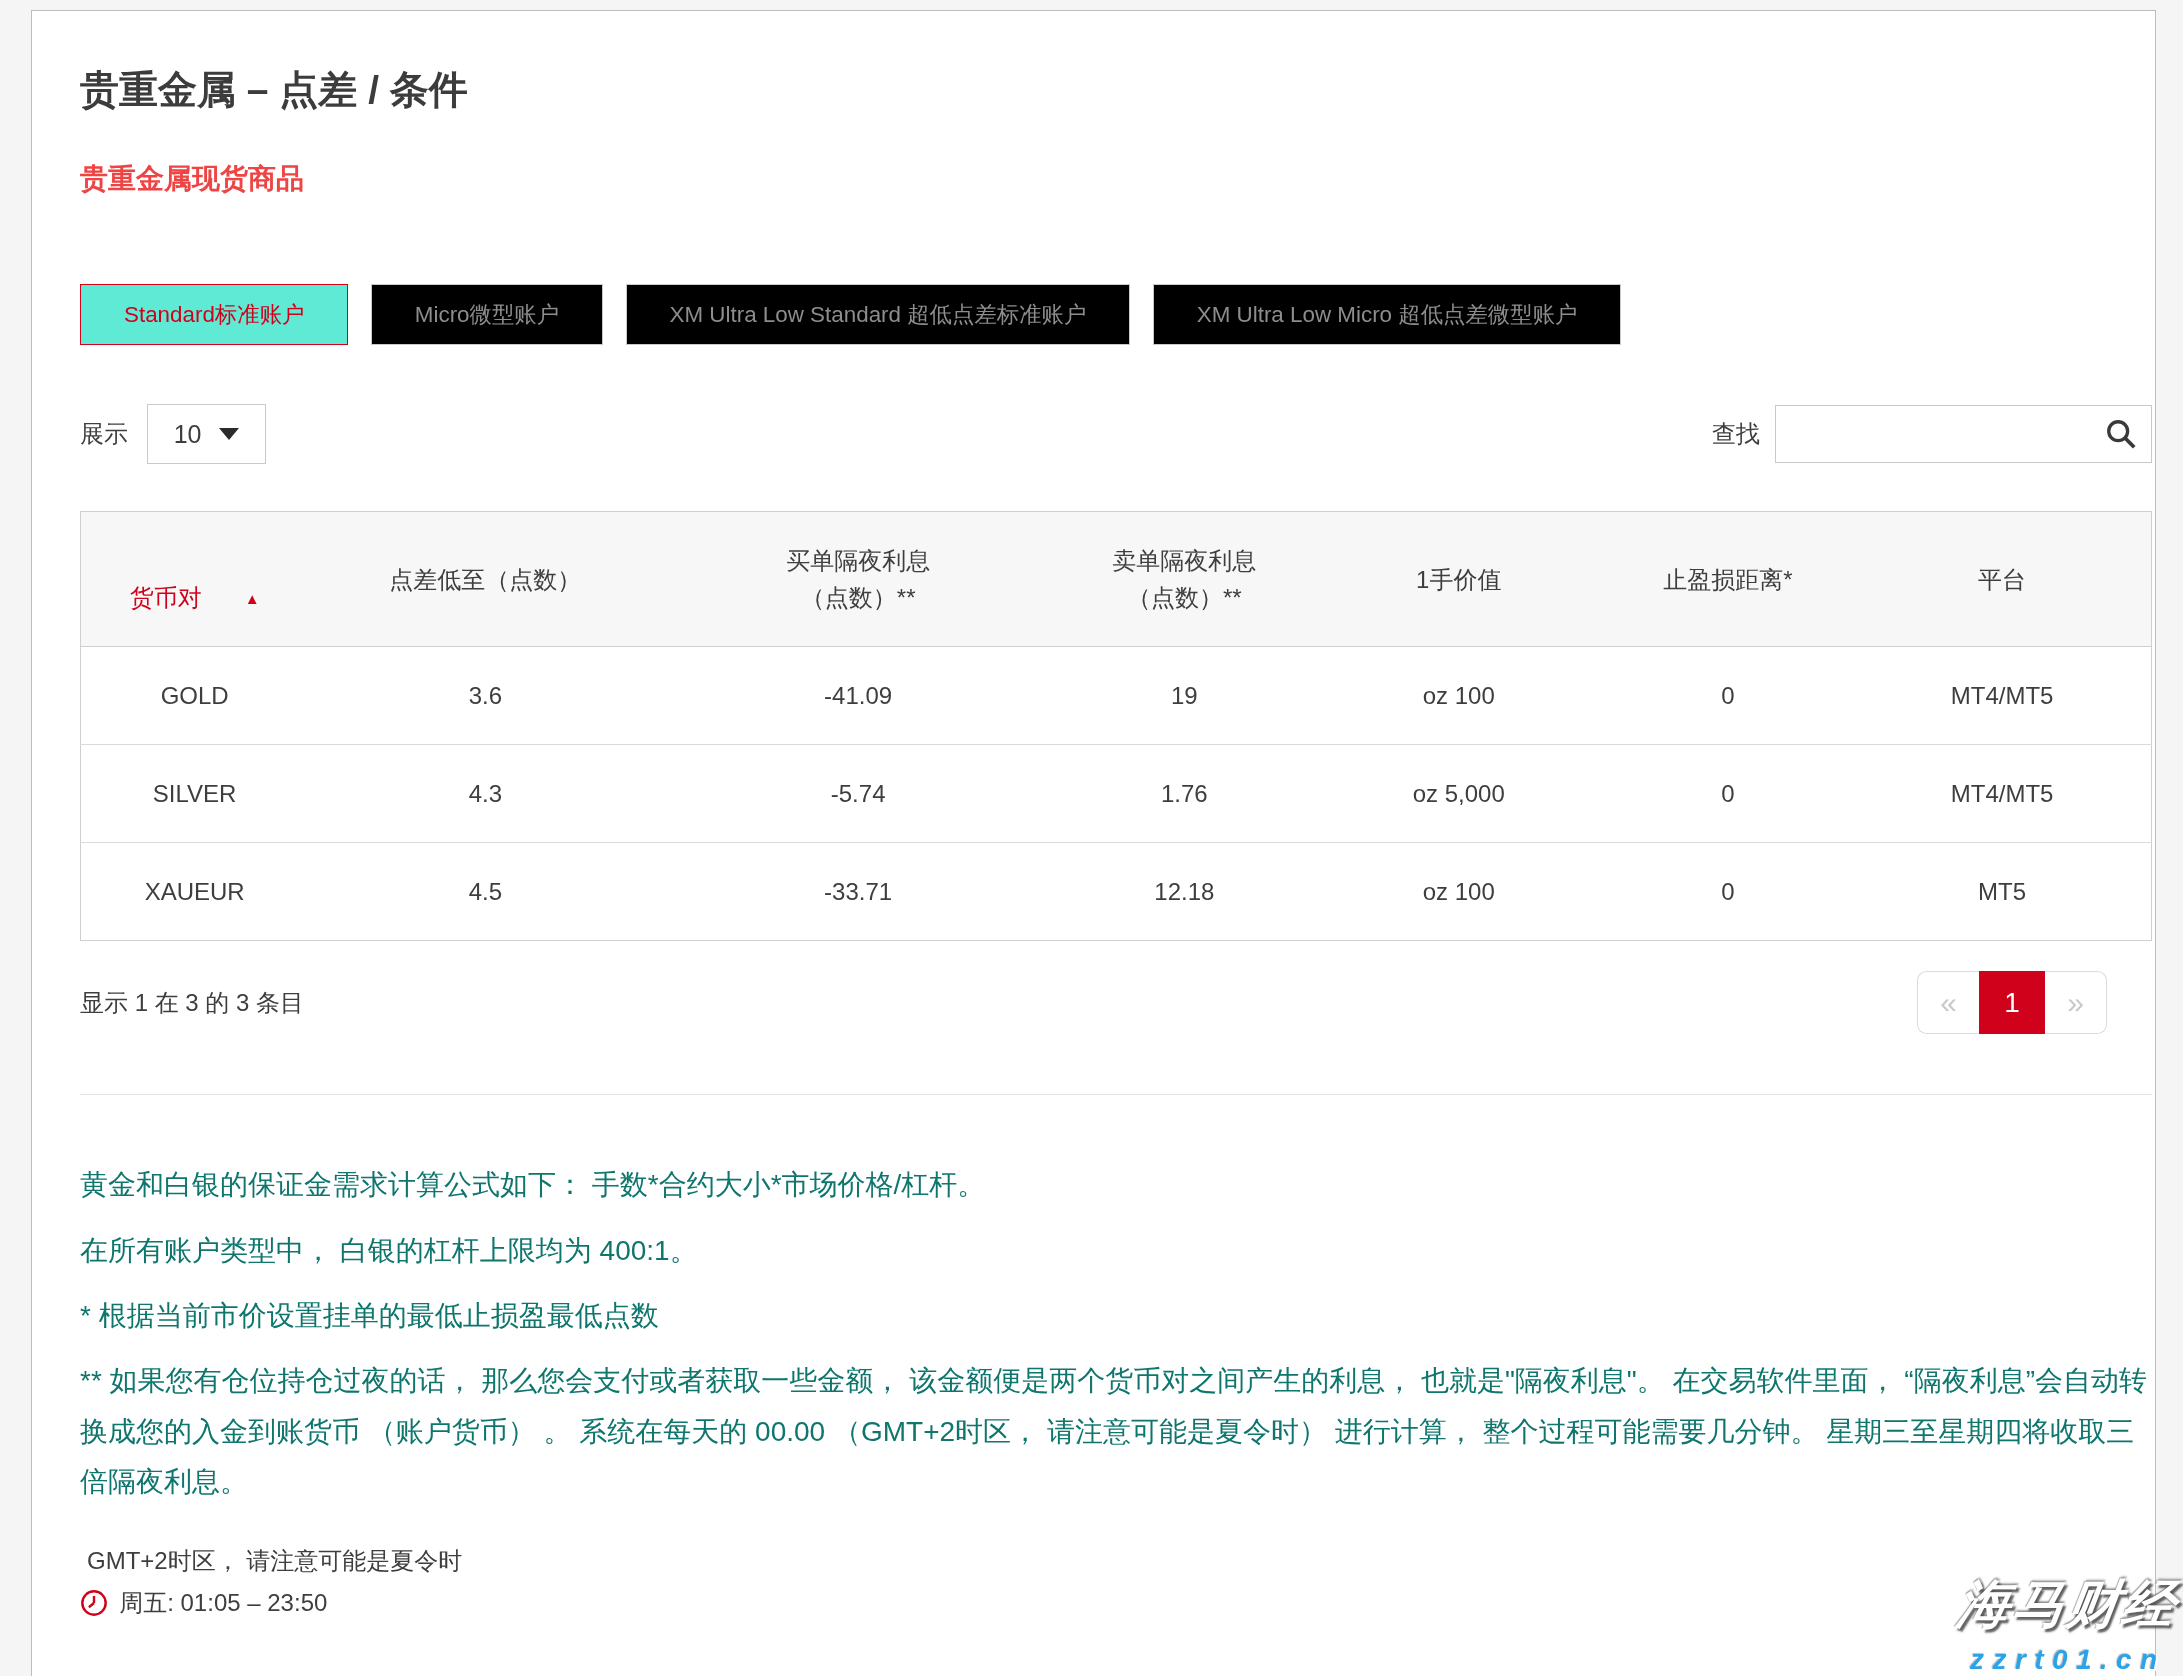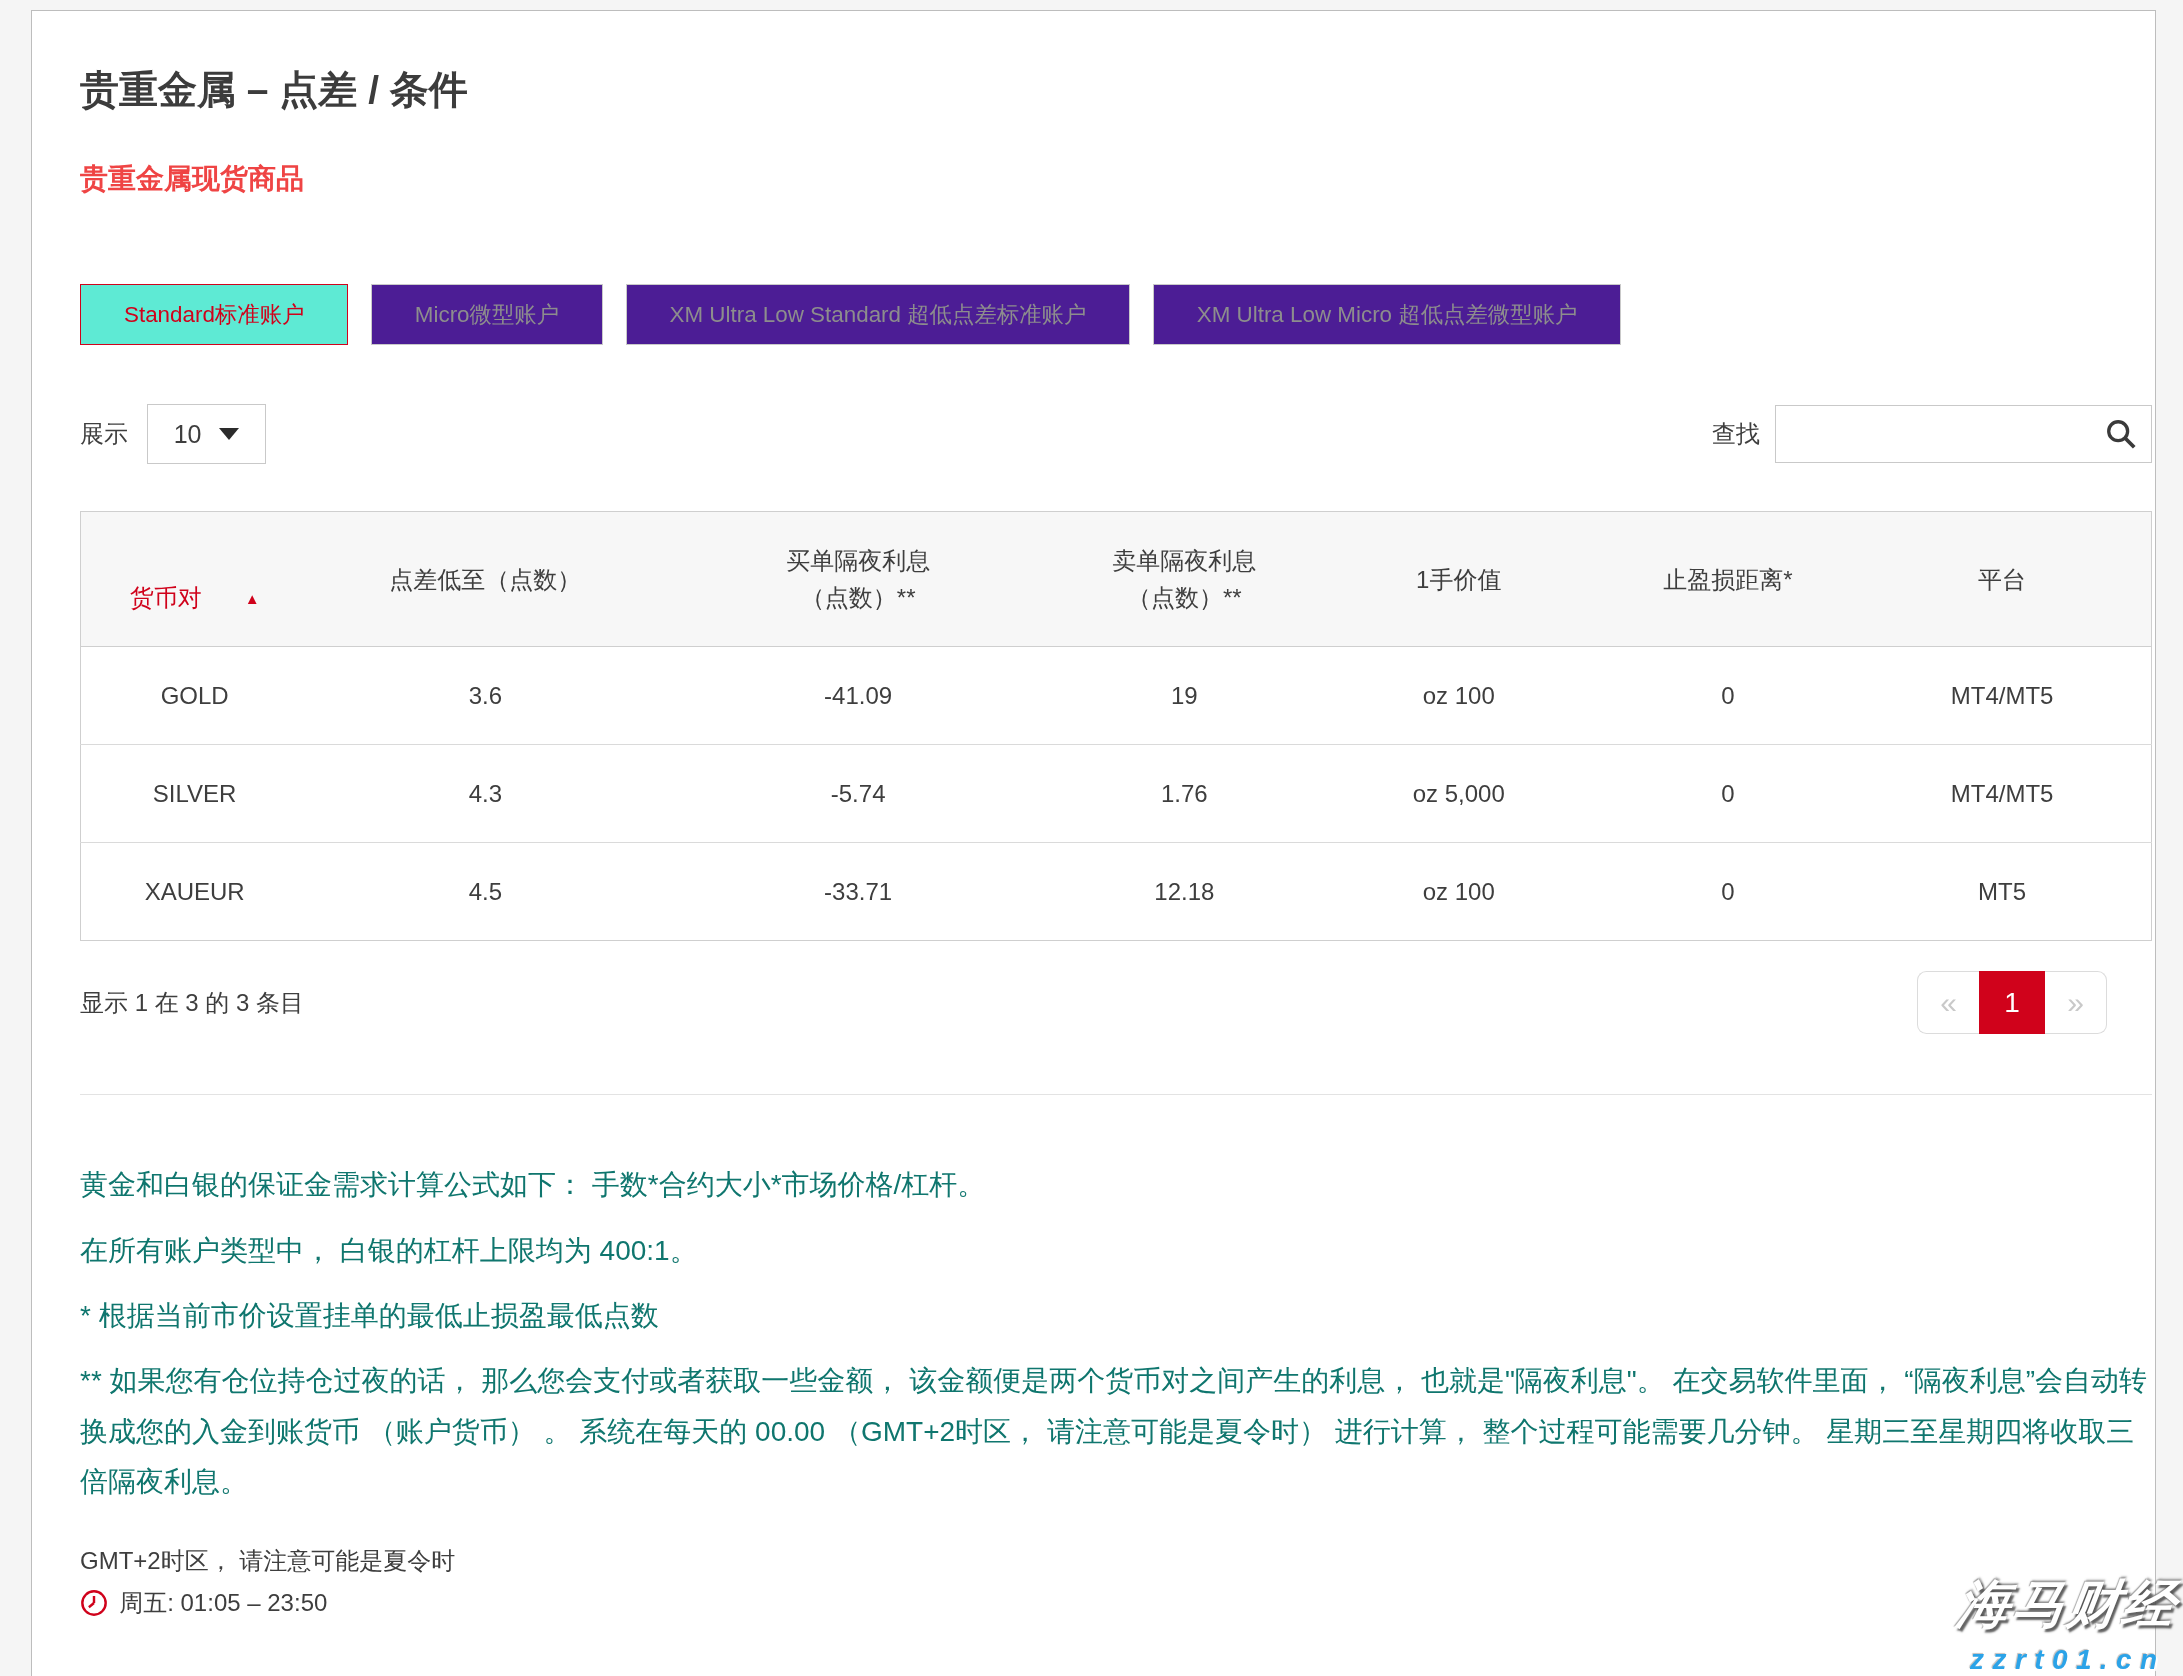--- a/index.html
+++ b/index.html
@@ -15,21 +15,21 @@
     padding:45px 0 0 48px;
   }
   .inner { width:2072px; }
 
   h1.title { margin:12px 0 0; font-size:39px; line-height:43px; font-weight:bold; color:#3c3c3c; }
   h2.subtitle { margin:52px 0 0; font-size:28px; line-height:31px; font-weight:bold; color:#ef4444; }
 
   .tabs { display:flex; gap:22.4px; margin-top:90px; }
   .tab {
     height:61px; padding:0 43px; font-size:22.4px; line-height:57px;
-    background:#4c1d95; border:1.9px solid #c9c9c9; color:#8d8d8d;
+    background:#000000; border:1.9px solid #c9c9c9; color:#8d8d8d;
     cursor:pointer; white-space:nowrap; font-family:inherit;
   }
   .tab.active { background:#5eead4; border-color:#d0021b; color:#d0021b; }
 
   .controls { display:flex; align-items:center; margin-top:59px; width:2072px; }
   .ctrl-label { font-size:24px; }
   .select-box {
     margin-left:18.6px; width:119px; height:60px; border:1.9px solid #c9c9c9; background:#fff;
     display:flex; align-items:center; justify-content:center; gap:17px; font-size:25px; cursor:pointer;
   }
@@ -63,21 +63,21 @@
     width:66px; height:63px; background:#d0021b; color:#fff; font-size:28px;
     display:flex; align-items:center; justify-content:center; cursor:pointer;
   }
 
   hr.divider { border:none; border-top:1.9px solid #e3e3e3; width:2072px; margin:60px 0 0; }
 
   .notes p { width:2079px; font-size:28px; line-height:1.8; margin:15px 0 0; color:#0f766e; }
   .notes p:first-child { margin-top:65px; }
 
   h3.th-heading { margin:26px 0 0; font-size:26px; font-weight:bold; color:#3c3c3c; }
-  p.tz-note { margin:37px 0 0; font-size:24px; }
+  p.tz-note { margin:37px 7px 0; font-size:24px; }
   .schedule-row { display:flex; align-items:center; gap:11.2px; margin-top:8.4px; font-size:24px; height:35px; }
 
   .watermark { position:absolute; right:5.6px; bottom:0; text-align:center; font-style:italic; z-index:5; }
   .wm-brand {
     font-size:52px; font-weight:bold; color:#ffffff; letter-spacing:2.8px; transform:skewX(-8deg);
     text-shadow:2.8px 2.8px 1.9px rgba(70,70,70,.85), -0.9px -0.9px 0.9px rgba(130,130,130,.6), 0.9px -1.9px 1.9px rgba(90,90,90,.5);
   }
   .wm-domain {
     margin-top:3.7px; font-size:28px; font-weight:bold; color:#2ba3e8; letter-spacing:8.4px;
     text-shadow:1.9px 1.9px 0.9px rgba(255,255,255,.95), -0.9px -0.9px 0.9px rgba(0,0,0,.25);

